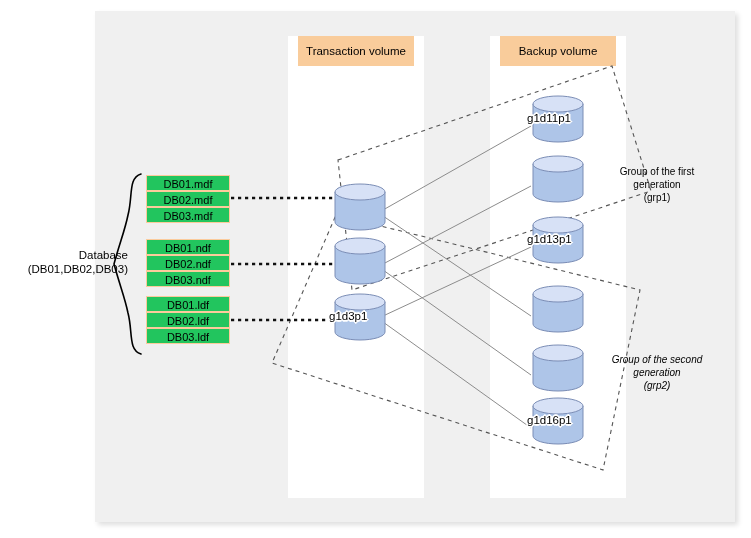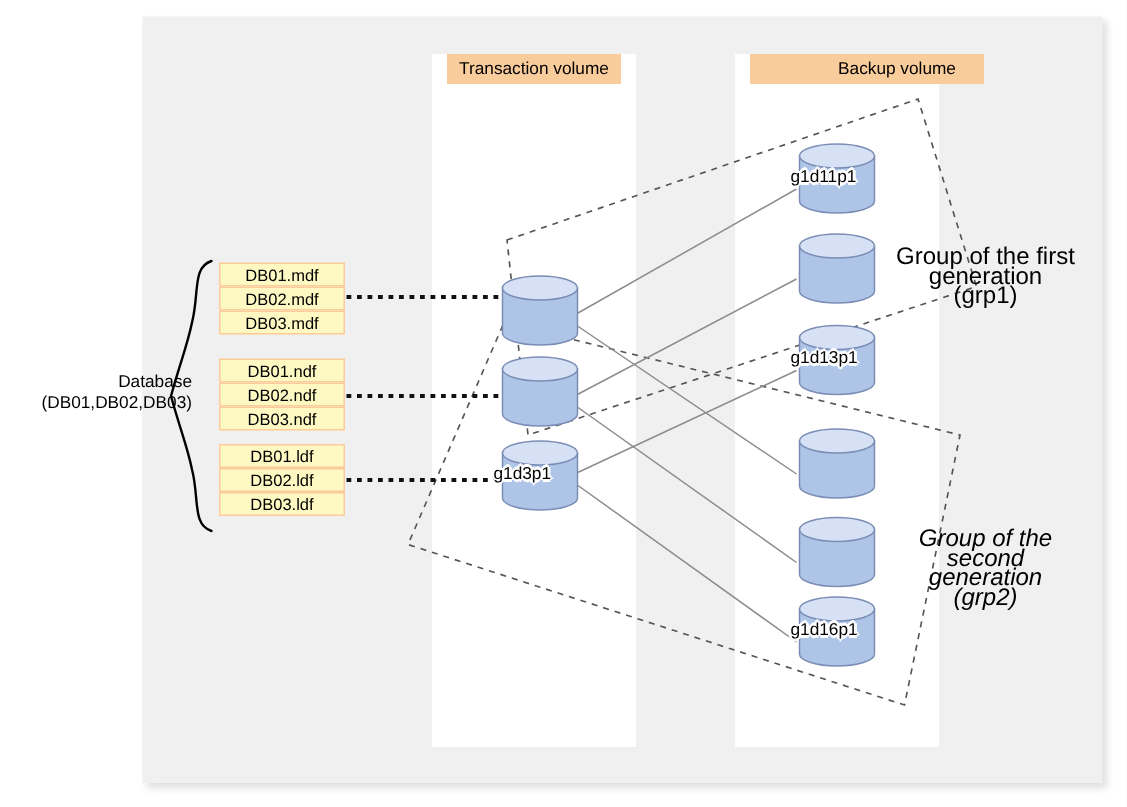--- a/index.html
+++ b/index.html
@@ -10,32 +10,32 @@
     position:absolute;left:95px;top:11px;width:640px;height:511px;
     background:#f0f0f0;
     box-shadow:3px 3px 5px rgba(0,0,0,0.13);
   }
 
   .vol-col{position:absolute;background:#ffffff;}
   #tx-col{left:288px;top:36px;width:136px;height:462px;}
   #bk-col{left:490px;top:36px;width:136px;height:462px;}
 
   .vol-head{
-    position:absolute;height:20px;background:#f9cc9b;
+    position:absolute;height:30px;background:#f9cc9b;
     display:flex;align-items:center;justify-content:center;
     font-size:11.5px;color:#000;white-space:nowrap;
   }
   #tx-head{left:298px;top:36px;width:116px;}
-  #bk-head{left:500px;top:36px;width:116px;padding-left:40px;}
+  #bk-head{left:500px;top:36px;width:116px;}
 
   svg#art{position:absolute;left:0;top:0;width:751px;height:538px;pointer-events:none;}
 
   .fbox{
     position:absolute;left:146px;width:84px;height:16px;
-    background:#fef9c3;border:1px solid #fbcb9c;
+    background:#22c55e;border:1px solid #fbcb9c;
     font-size:11px;color:#000;text-align:center;line-height:16px;
     box-sizing:border-box;
   }
 
   .cyl{position:absolute;width:50px;height:46px;}
   .cyl .lbl{
     position:absolute;left:-6px;top:14px;width:62px;
     font-size:11.5px;color:#000;white-space:nowrap;
     text-shadow:
       1.4px 0 #fff,-1.4px 0 #fff,0 1.4px #fff,0 -1.4px #fff,
@@ -43,21 +43,21 @@
       2px 0 #fff,-2px 0 #fff,0 2px #fff,0 -2px #fff;
   }
 
   .db-label{
     position:absolute;left:2px;top:248px;width:126px;
     text-align:right;font-size:11.5px;color:#000;line-height:14px;
   }
 
   .grp-label{
     position:absolute;width:130px;text-align:center;
-    font-size:16px;color:#000;line-height:13px;
+    font-size:10px;color:#000;line-height:13px;
   }
   #grp1-label{left:592px;top:165px;}
   #grp2-label{left:592px;top:353px;font-style:italic;}
 </style>
 </head>
 <body>
 
 <div id="stage">
 
   <div class="panel-bg"></div>

